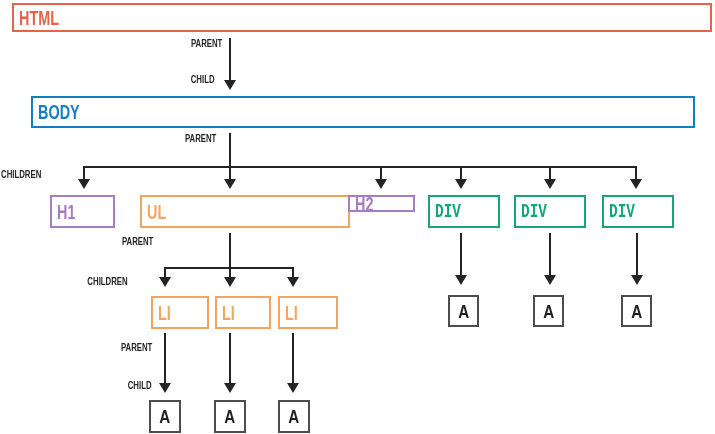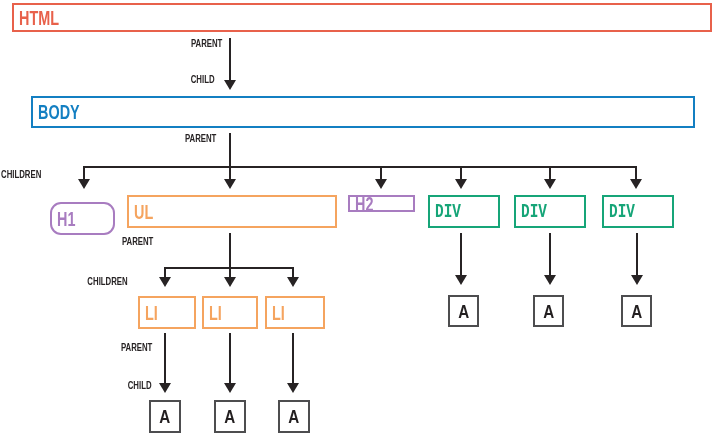--- a/index.html
+++ b/index.html
@@ -11,21 +11,21 @@
   .node{position:absolute;background:#fff;border:2px solid;box-sizing:border-box;
         display:flex;align-items:center;}
   .node .lbl{font-weight:bold;font-size:20px;line-height:1;white-space:nowrap;
              padding-left:7px;transform:scaleX(.72);transform-origin:0 50%;}
   .node.center{justify-content:center;}
   .node.center .lbl{padding-left:0;font-size:19px;transform:scaleX(.8);transform-origin:50% 50%;}
   
   .c-html  {border-color:#E8614B;color:#E8614B;}
   .c-body  {border-color:#137FC2;color:#137FC2;}
   .c-purple{border-color:#A87CC0;color:#A87CC0;}
-  .c-orange{border-color:#F5A45F;color:#F5A45F;}
+  .c-orange{border-color:#F5A45F;color:#F5A45F;margin-left:13px;}
   .c-green {border-color:#16A578;color:#16A578;font-family:Liberation Mono, monospace;}
   .c-dark  {border-color:#4D4D4F;color:#231F20;}
   
   .vline,.hline{position:absolute;background:#272324;}
   .vline{width:2px;}
   .hline{height:2px;}
   .ah{position:absolute;width:0;height:0;
       border-left:6px solid transparent;border-right:6px solid transparent;
       border-top:10px solid #272324;}
   
@@ -40,21 +40,21 @@
 <div id="canvas">
 
   <div class="node c-html" style="left:12px;top:3px;width:700px;height:29px;">
     <span class="lbl">HTML</span>
   </div>
 
   <div class="node c-body" style="left:31px;top:96px;width:664px;height:32px;">
     <span class="lbl">BODY</span>
   </div>
 
-  <div class="node c-purple" style="left:50px;top:202px;width:65px;height:33px;border-radius:11px;">
+  <div class="node c-purple" style="left:50px;top:195px;width:65px;height:33px;">
     <span class="lbl">H1</span>
   </div>
   <div class="node c-orange" style="left:127px;top:195px;width:210px;height:33px;">
     <span class="lbl">UL</span>
   </div>
   <div class="node c-purple" style="left:348px;top:195px;width:67px;height:17px;">
     <span class="lbl">H2</span>
   </div>
   <div class="node c-green" style="left:428px;top:195px;width:72px;height:33px;">
     <span class="lbl">DIV</span>

